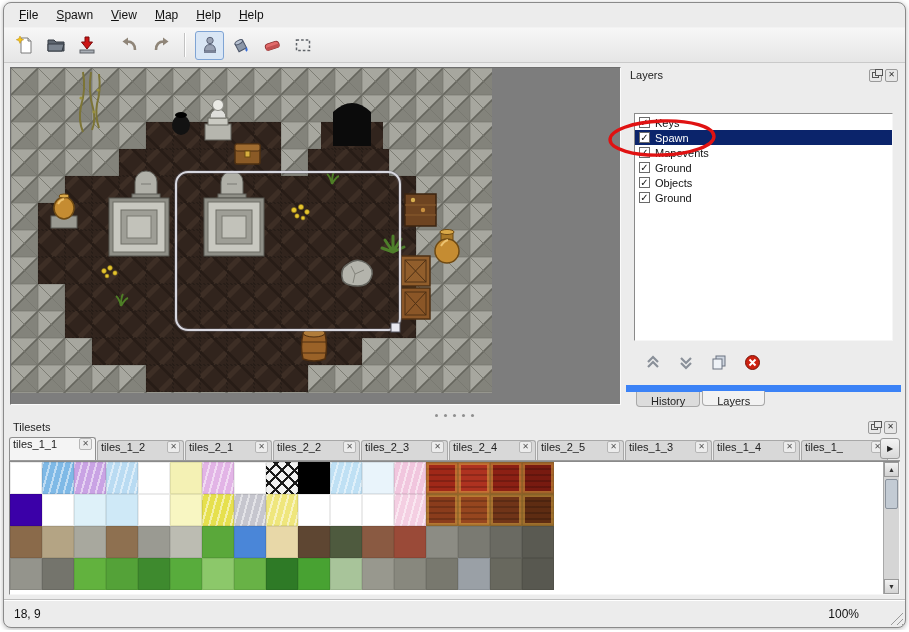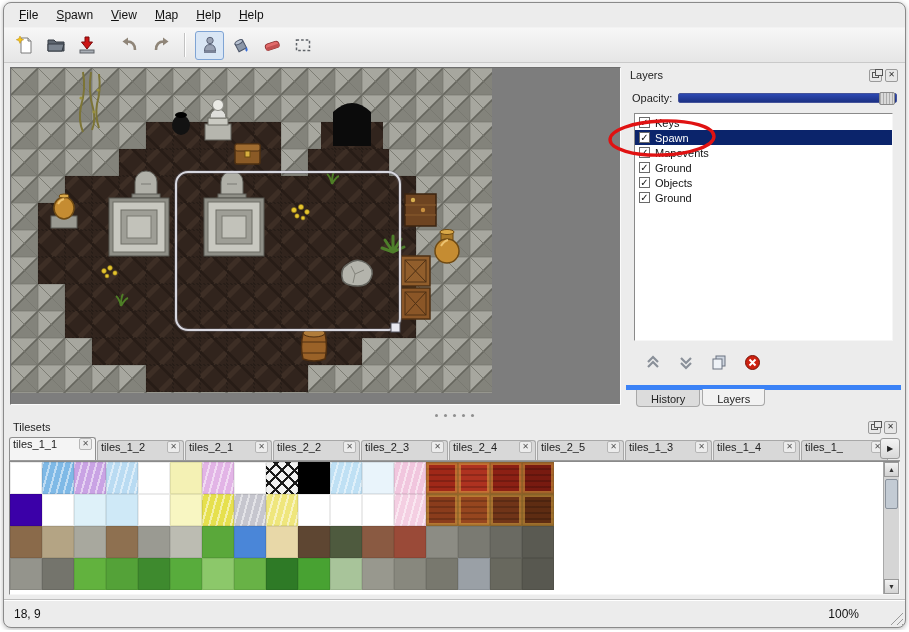--- a/index.html
+++ b/index.html
@@ -39,21 +39,21 @@
     background-image:repeating-linear-gradient(90deg,#adadad 0 1px,transparent 1px 3px);}
   .layer-list{position:absolute;top:46px;left:8px;right:8px;bottom:66px;background:#ffffff;
     border:1px solid;border-color:#8a8a8a #f6f6f6 #f6f6f6 #8a8a8a;overflow:hidden;padding-top:1px;}
   .layer-row{height:15px;display:flex;align-items:center;padding-left:4px;font-size:11px;color:#111;}
   .layer-row.selected{background:#0b246b;color:#ffffff;}
   .cb{width:11px;height:11px;background:#fff;border:1px solid #6a6a6a;font-size:10px;line-height:9px;
     text-align:center;color:#111;flex:none;}
   .layer-label{margin-left:5px;white-space:nowrap;}
   .layer-actions{position:absolute;left:4px;right:4px;top:282px;height:26px;display:flex;align-items:center;gap:15px;padding-left:14px;}
   .act-btn{background:transparent;border:none;padding:0;display:flex;align-items:center;justify-content:center;width:18px;height:18px;}
-  .panel-tabs{position:absolute;left:0;right:0;top:318px;height:22px;border-top:5px solid #3b82f6;padding-left:10px;display:flex;}
+  .panel-tabs{position:absolute;left:0;right:0;top:318px;height:22px;border-top:7px solid #3b82f6;padding-left:10px;display:flex;}
   .ptab{font-size:11px;color:#222;padding:3px 14px 2px;background:#dcdcdc;border:1px solid #a8a8a8;border-top:none;
     border-radius:0 0 4px 4px;margin-right:2px;}
   .ptab.active{background:#f2f2f2;position:relative;top:-1px;padding-top:4px;}
   .annotation-svg{position:absolute;left:598px;top:107px;width:124px;height:56px;pointer-events:none;z-index:20;}
   
   .splitter{position:absolute;top:408px;left:0;right:0;height:8px;display:flex;align-items:center;justify-content:center;}
   .dots{width:3px;height:3px;border-radius:50%;background:#8f8f8f;transform:translateX(-18px);
     box-shadow:9px 0 #8f8f8f,18px 0 #8f8f8f,27px 0 #8f8f8f,36px 0 #8f8f8f;}
   
   .tilesets-panel{position:absolute;top:416px;left:5px;right:5px;height:182px;}
@@ -322,26 +322,20 @@
 
     <div class="layers-panel">
       <div class="panel-title">
         <span class="pt-label">Layers</span>
         <button class="pt-btn">
             <span class="restore-shape"></span>
           </button>
         <button class="pt-btn">
             <span>✕</span>
           </button>
-      </div>
-      <div class="opacity-row">
-        <span class="op-label">Opacity:</span>
-        <div class="slider">
-          <div class="slider-handle"></div>
-        </div>
       </div>
       <div class="layer-list">
         <div class="layer-row">
           <span class="cb">✓</span>
           <span class="layer-label">Keys</span>
         </div>
         <div class="layer-row selected">
           <span class="cb">✓</span>
           <span class="layer-label">Spawn</span>
         </div>

